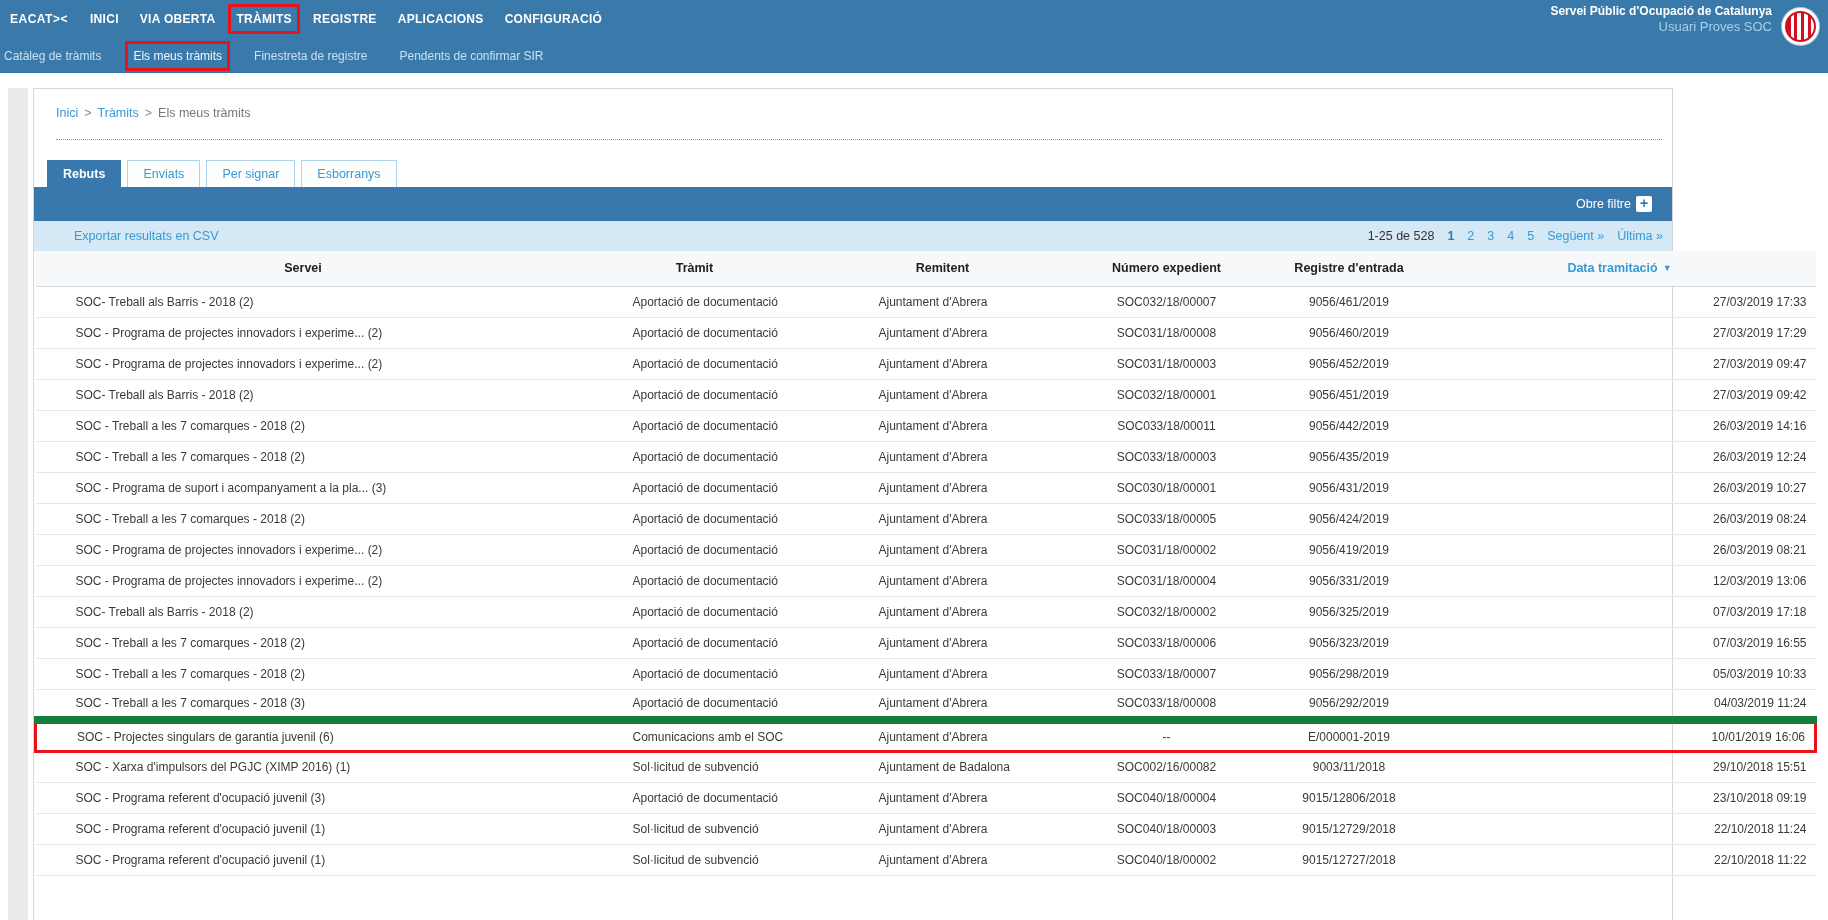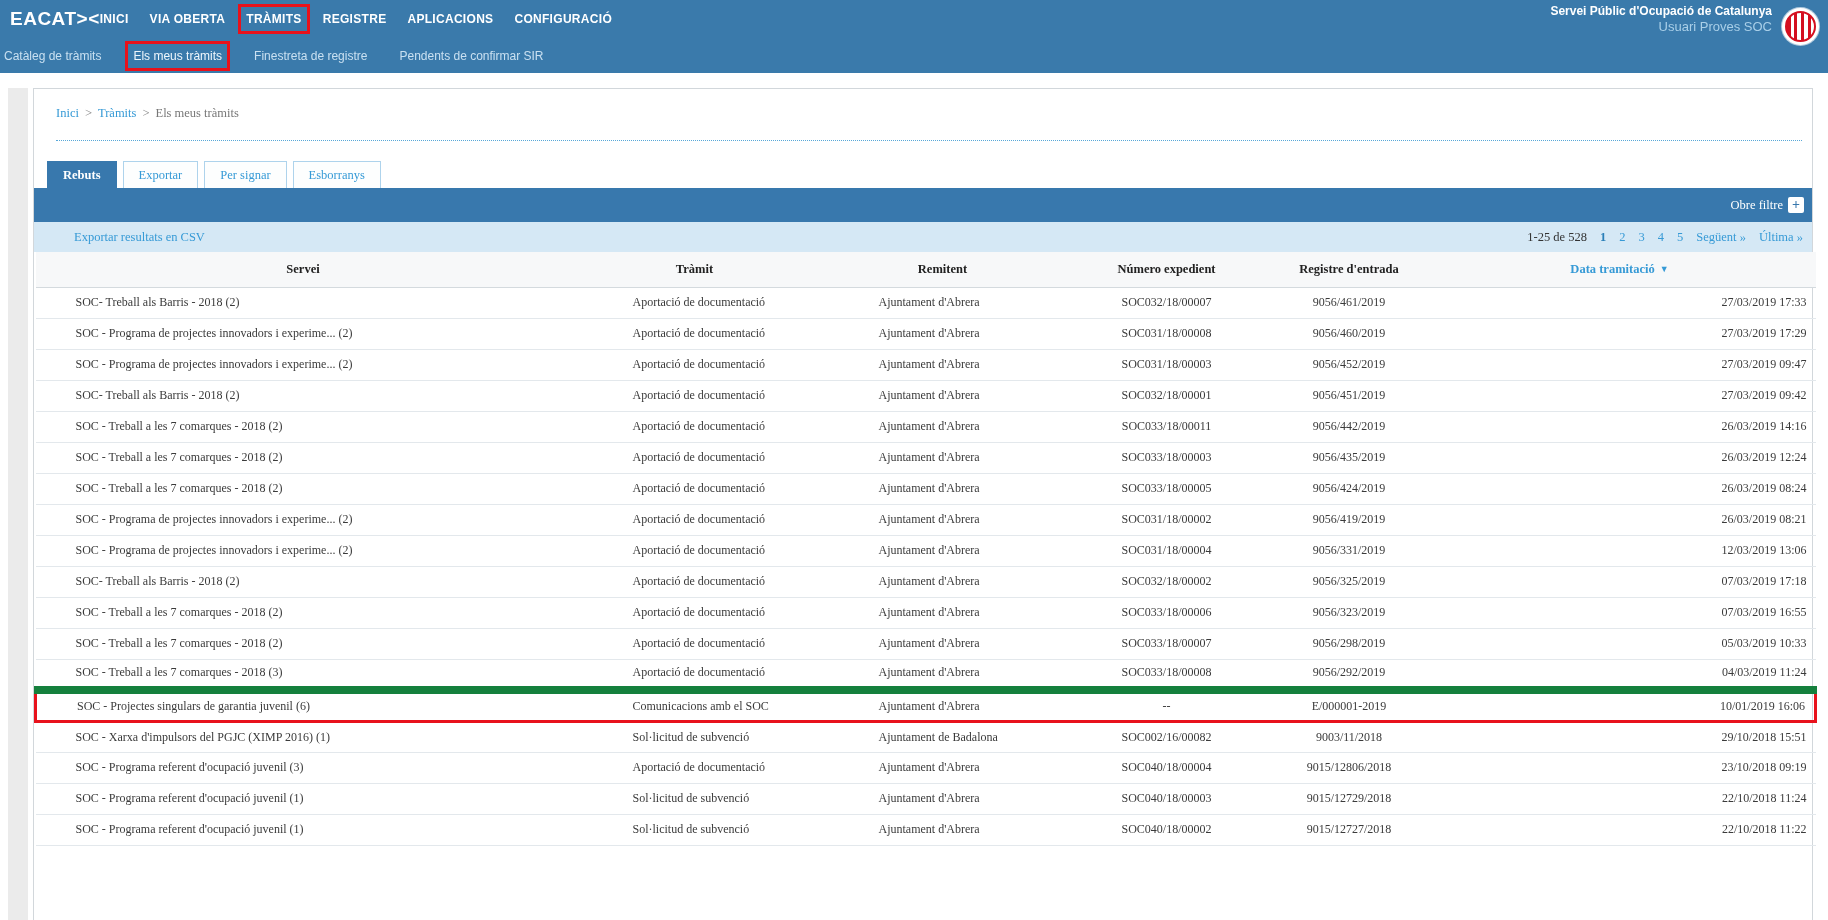--- a/index.html
+++ b/index.html
@@ -4,55 +4,55 @@
 <title>EACAT</title>
 <style>
   * { margin:0; padding:0; box-sizing:border-box; }
   html,body { background:#fff; }
   body { font-family:"Liberation Sans", sans-serif; }
   .page { position:relative; width:1828px; height:920px; overflow:hidden; background:#fff; }
 
   
   .topnav { position:absolute; left:0; top:0; width:100%; height:73px; background:#3a7aab; }
   .nav-main { position:relative; height:38px; display:flex; align-items:center; padding-left:10px; }
-  .logo { color:#fff; font-weight:bold; font-size:19px; letter-spacing:.5px; cursor:pointer; }
+  .logo { color:#fff; font-weight:bold; font-size:12px; letter-spacing:.5px; margin-right:22px; cursor:pointer; }
   .nav-links { display:flex; align-items:center; gap:21px; }
   .nav-link { color:#fff; font-weight:bold; font-size:12px; letter-spacing:.3px; cursor:pointer; text-decoration:none; white-space:nowrap; }
   .nav-right { position:absolute; right:56px; top:4px; text-align:right; line-height:15px; }
   .org-name { color:#fff; font-weight:bold; font-size:12px; }
   .user-name { color:#a9cfe8; font-size:13px; }
   .gencat-logo { position:absolute; right:9px; top:8px; width:37px; height:37px; border-radius:50%;
                  background:#fff; box-shadow:0 0 0 1px rgba(255,255,255,.6); }
   .gencat-logo .stripes { position:absolute; inset:3px; border-radius:50%; overflow:hidden;
                  background:repeating-linear-gradient(90deg,#d40f20 0 3.5px,#fff 3.5px 7px); border:2px solid #d40f20; }
   .nav-sub { height:35px; display:flex; align-items:center; gap:32px; padding-left:4px; }
   .subnav-link { color:#c9e0f1; font-size:12px; cursor:pointer; text-decoration:none; white-space:nowrap; }
   .subnav-link.active { color:#eef6fc; }
   .red-box { outline:3px solid #e8121c; outline-offset:5px; }
 
   
   .left-gutter { position:absolute; left:8px; top:88px; width:20px; height:832px; background:#ebebeb; }
 
   
-  .content { position:absolute; left:33px; top:88px; width:1780px; height:832px; background:#fff;
-             border:1px solid #d2d7db; border-bottom:none;font-family:Liberation Serif, serif; }
+  .content { position:absolute; left:33px; top:88px; width:1640px; height:832px; background:#fff;
+             border:1px solid #d2d7db; border-bottom:none; }
   .breadcrumb { padding:17px 0 0 22px; font-size:12.5px; }
   .bc-link { color:#369ad6; text-decoration:none; cursor:pointer; }
   .bc-sep { color:#888; margin:0 6px; }
   .bc-current { color:#777; }
   .dotted-divider { margin:19px 10px 0 22px; border-top:1px dotted #58a8d8; height:0; }
 
   
   .tabs { display:flex; gap:6px; margin:20px 0 0 13px; height:27px; }
   .tab { padding:6px 15px 0 15px; font-size:12.5px; color:#369ad6; background:#fdfefe;
          border:1px solid #aed3ec; border-bottom:none; cursor:pointer; white-space:nowrap; }
   .tab.active { background:#3878ad; border-color:#3878ad; color:#fff; font-weight:bold; }
 
   
-  .filter-bar { height:34px; background:#3878ad; display:flex; align-items:center; justify-content:flex-end; padding-right:8px; }
+  .filter-bar { height:34px; background:#3878ad; display:flex; align-items:center; justify-content:flex-end; padding-right:20px; }
   .filter-label { color:#fff; font-size:12.5px; cursor:pointer; }
   .plus-box { width:16px; height:16px; background:#fff; color:#3878ad; font-weight:bold; font-size:14px;
               line-height:15px; text-align:center; margin-left:5px; border-radius:2px; cursor:pointer; }
 
   
   .toolbar { height:30px; background:#d5e8f5; display:flex; align-items:center; justify-content:space-between;
              padding:0 9px 0 40px;gap:44px; }
   .export-link { color:#369ad6; font-size:12.5px; text-decoration:none; cursor:pointer; }
   .pagination { display:flex; align-items:center; gap:13px; font-size:12.5px; }
   .pag-range { color:#333; }
@@ -122,21 +122,21 @@
   <div class="left-gutter"></div>
 
   <main class="content">
 
     <div class="breadcrumb"><a class="bc-link">Inici</a><span class="bc-sep">&gt;</span><a class="bc-link">Tràmits</a><span class="bc-sep">&gt;</span><span class="bc-current">Els meus tràmits</span></div>
 
     <div class="dotted-divider"></div>
 
     <div class="tabs">
         <div class="tab active">Rebuts</div>
-        <div class="tab">Exportar</div>
+        <div class="tab">Enviats</div>
         <div class="tab">Per signar</div>
         <div class="tab">Esborranys</div>
       </div>
 
     <div class="filter-bar">
       <span class="filter-label">Obre filtre</span>
       <span class="plus-box">+</span>
     </div>
 
     <div class="toolbar">
@@ -209,20 +209,28 @@
           </tr>
           <tr class="data-row">
             <td class="col-servei">SOC - Treball a les 7 comarques - 2018  (2)</td>
             <td class="col-tramit">Aportació de documentació</td>
             <td class="col-remitent">Ajuntament d'Abrera</td>
             <td class="col-expedient">SOC033/18/00003</td>
             <td class="col-registre">9056/435/2019</td>
             <td class="col-data">26/03/2019 12:24</td>
           </tr>
           <tr class="data-row">
+            <td class="col-servei">SOC - Programa de suport i acompanyament a la pla...  (3)</td>
+            <td class="col-tramit">Aportació de documentació</td>
+            <td class="col-remitent">Ajuntament d'Abrera</td>
+            <td class="col-expedient">SOC030/18/00001</td>
+            <td class="col-registre">9056/431/2019</td>
+            <td class="col-data">26/03/2019 10:27</td>
+          </tr>
+          <tr class="data-row">
             <td class="col-servei">SOC - Treball a les 7 comarques - 2018  (2)</td>
             <td class="col-tramit">Aportació de documentació</td>
             <td class="col-remitent">Ajuntament d'Abrera</td>
             <td class="col-expedient">SOC033/18/00005</td>
             <td class="col-registre">9056/424/2019</td>
             <td class="col-data">26/03/2019 08:24</td>
           </tr>
           <tr class="data-row">
             <td class="col-servei">SOC - Programa de projectes innovadors i experime...  (2)</td>
             <td class="col-tramit">Aportació de documentació</td>

